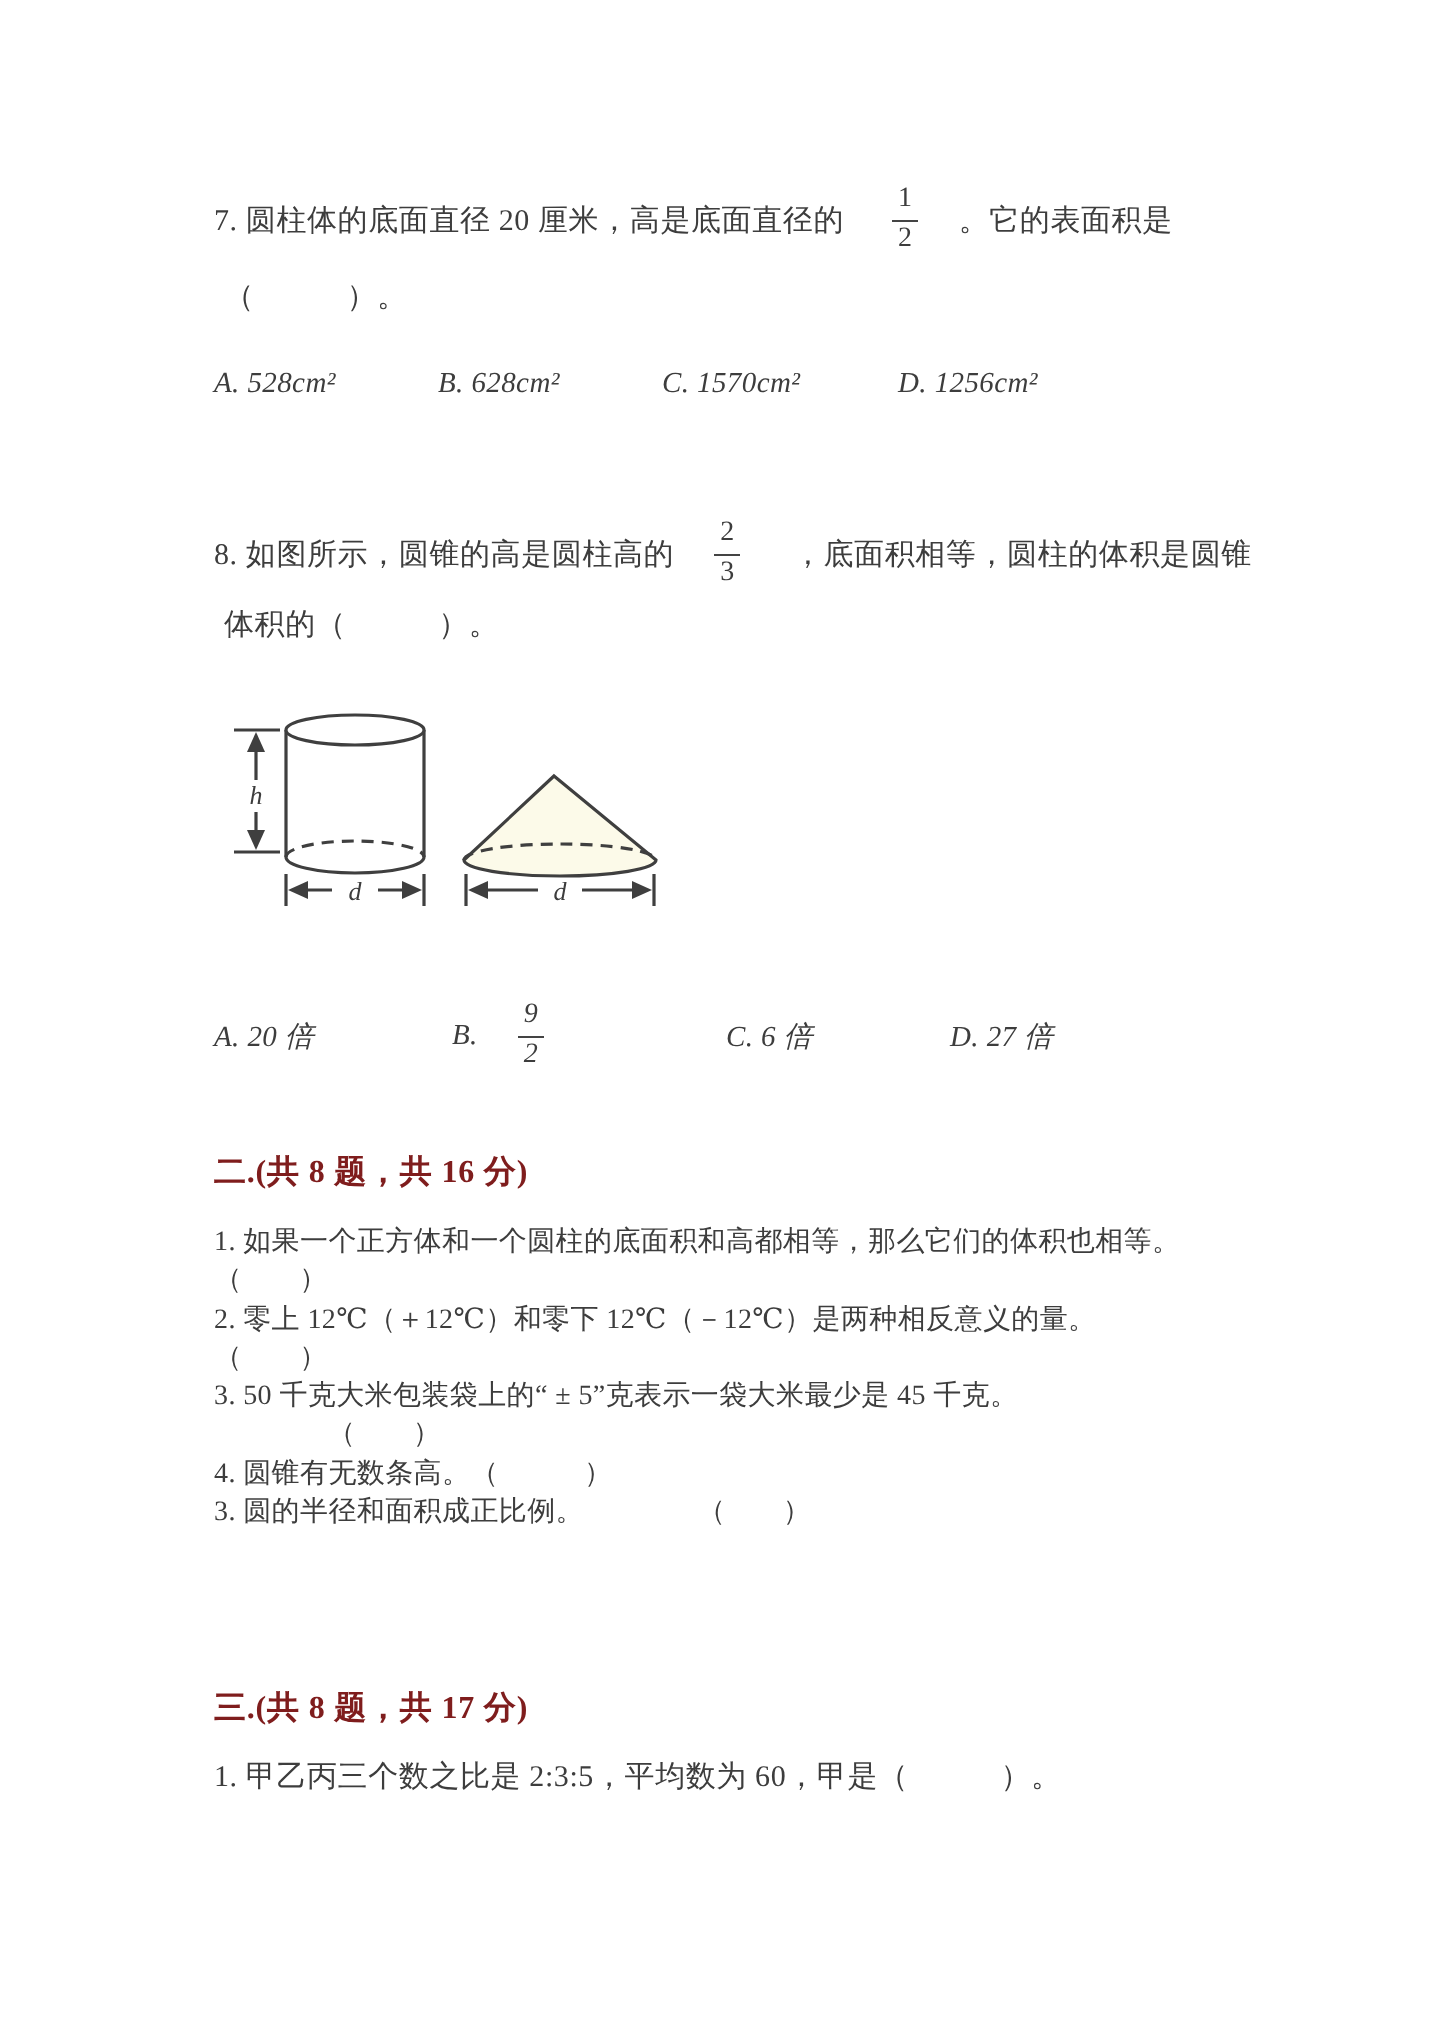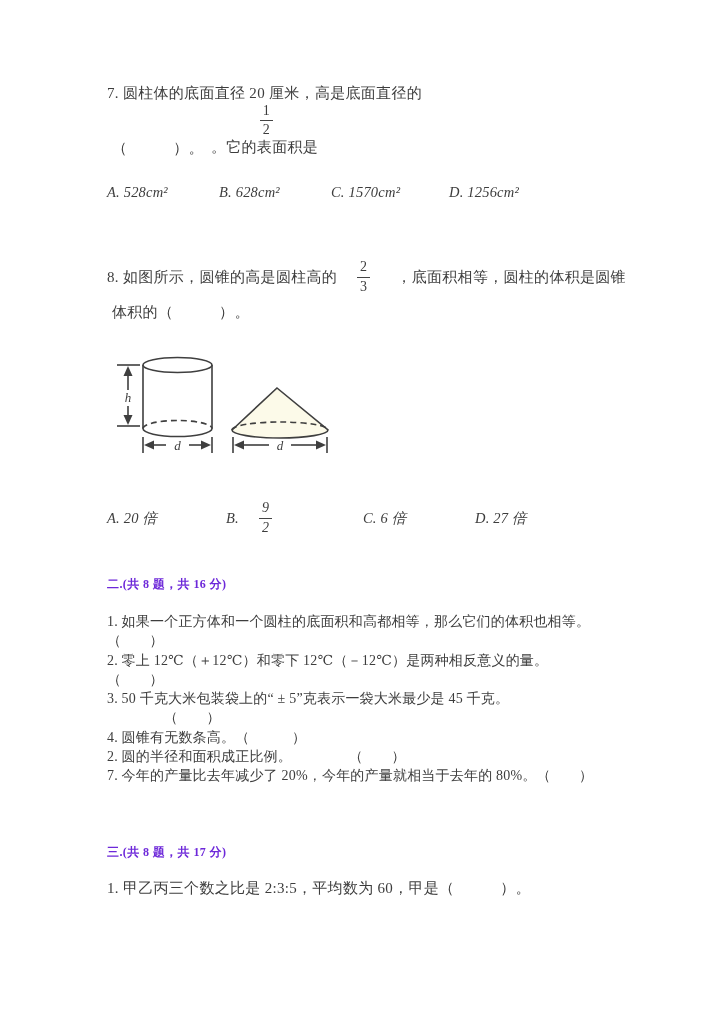--- a/index.html
+++ b/index.html
@@ -42,24 +42,24 @@
     left: 107px;
     font-size: 14.5px;
     letter-spacing: 0.2px;
   }
   .opt { position: absolute; top: 0; white-space: pre; font-style: italic; }
   .opt-flexrow { height: 52px; }
   .opt-flexrow .opt { display: flex; align-items: center; height: 52px; }
   .sec-header {
     position: absolute;
     left: 107px;
-    font-size: 12px;
+    font-size: 16px;
     font-weight: 700;
     letter-spacing: 0.4px;
-    color: #6d28d9;
+    color: #7f1d1d;
   }
   .sec2-lines {
     position: absolute;
     left: 107px;
     top: 612px;
     width: 545px;
     font-size: 14px;
     line-height: 19.3px;
     letter-spacing: 0.2px;
   }
@@ -70,21 +70,21 @@
     font-style: italic;
     font-size: 13px;
     fill: #3d3d3d;
   }
 </style>
 </head>
 <body>
 
 <div class="page">
 
-  <div class="line qline" style="top:84px;flex-direction:column;">
+  <div class="line qline" style="top:84px;">
     <span>7. 圆柱体的底面直径 20 厘米，高是底面直径的</span>
     <span class="frac frac-q7">
       <span class="num">1</span>
       <span class="den">2</span>
     </span>
     <span>。它的表面积是</span>
   </div>
   <div class="line" style="top:139px; left:112px;">（　　　）。</div>
   <div class="opt-row" style="top:184px;">
     <span class="opt" style="left:0px;">A. 528cm²</span>
@@ -162,20 +162,19 @@
   <div class="sec-header" style="top:576px;">二.(共 8 题，共 16 分)</div>
   <div class="sec2-lines">
 
   <div class="tline">1. 如果一个正方体和一个圆柱的底面积和高都相等，那么它们的体积也相等。</div>
       <div class="tline">（　　）</div>
       <div class="tline">2. 零上 12℃（＋12℃）和零下 12℃（－12℃）是两种相反意义的量。</div>
       <div class="tline">（　　）</div>
       <div class="tline">3. 50 千克大米包装袋上的“ ± 5”克表示一袋大米最少是 45 千克。</div>
       <div class="tline">　　　　（　　）</div>
       <div class="tline">4. 圆锥有无数条高。（　　　）</div>
-      <div class="tline">2. 圆的半径和面积成正比例。　　　　（　　）</div>
-      <div class="tline">7. 今年的产量比去年减少了 20%，今年的产量就相当于去年的 80%。（　　）</div>
+      <div class="tline">3. 圆的半径和面积成正比例。　　　　（　　）</div>
     </div>
 
   <div class="sec-header" style="top:844px;">三.(共 8 题，共 17 分)</div>
   <div class="line" style="top:879px;">1. 甲乙丙三个数之比是 2:3:5，平均数为 60，甲是（　　　）。</div>
 
 </div>
 
 </body></html>

